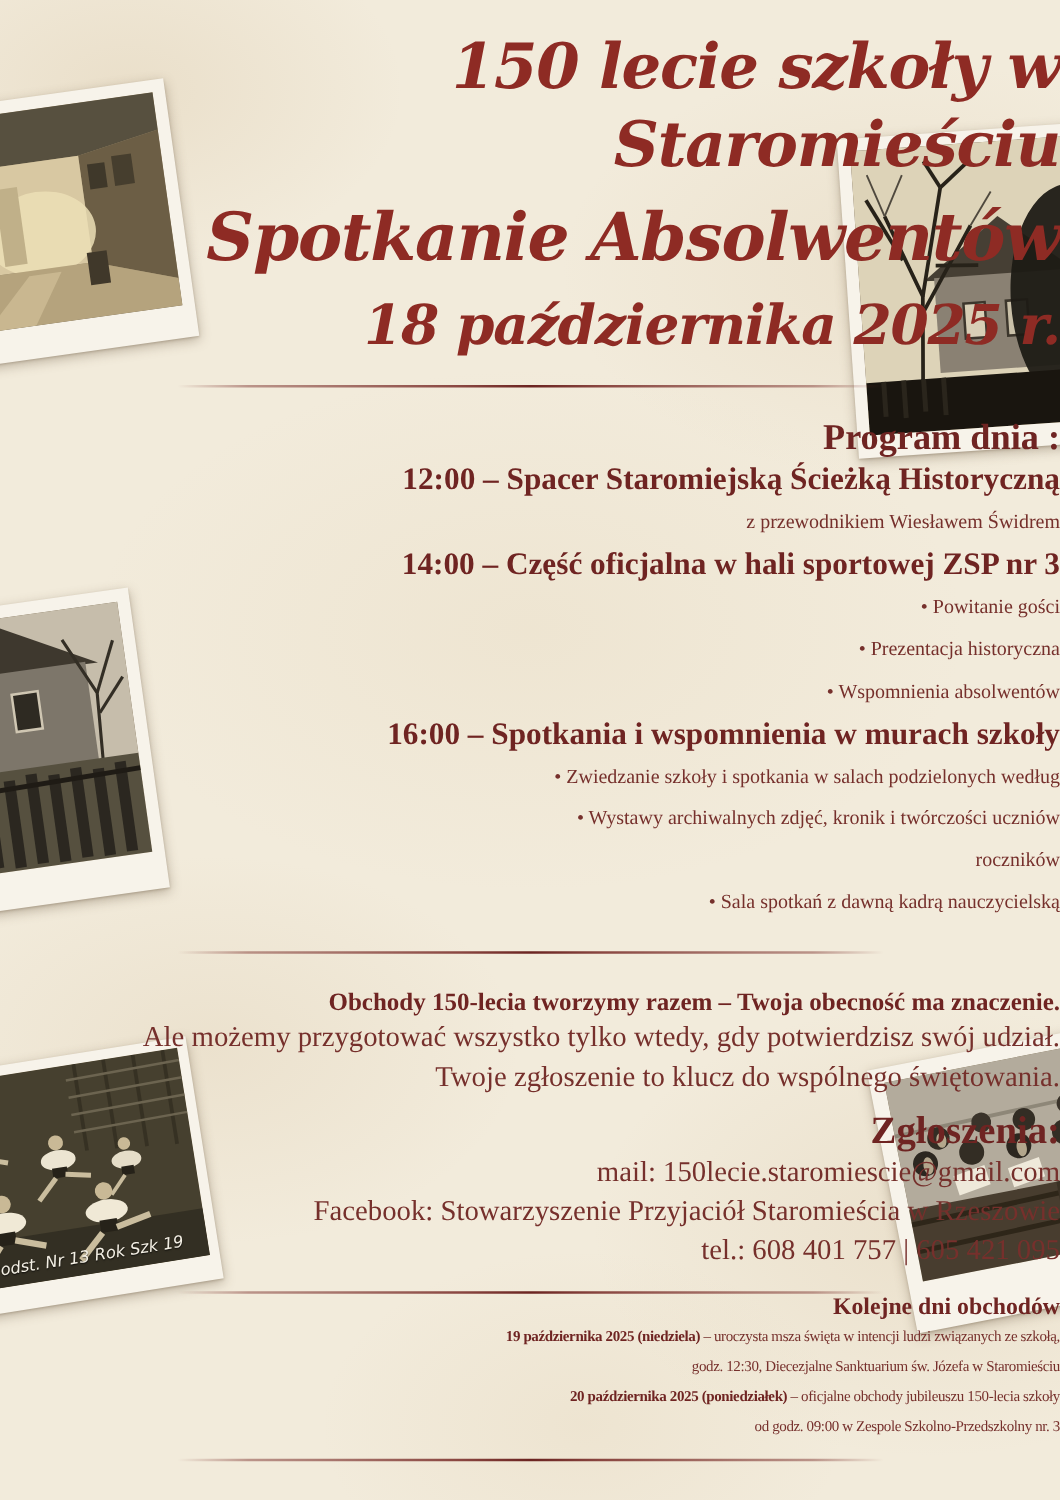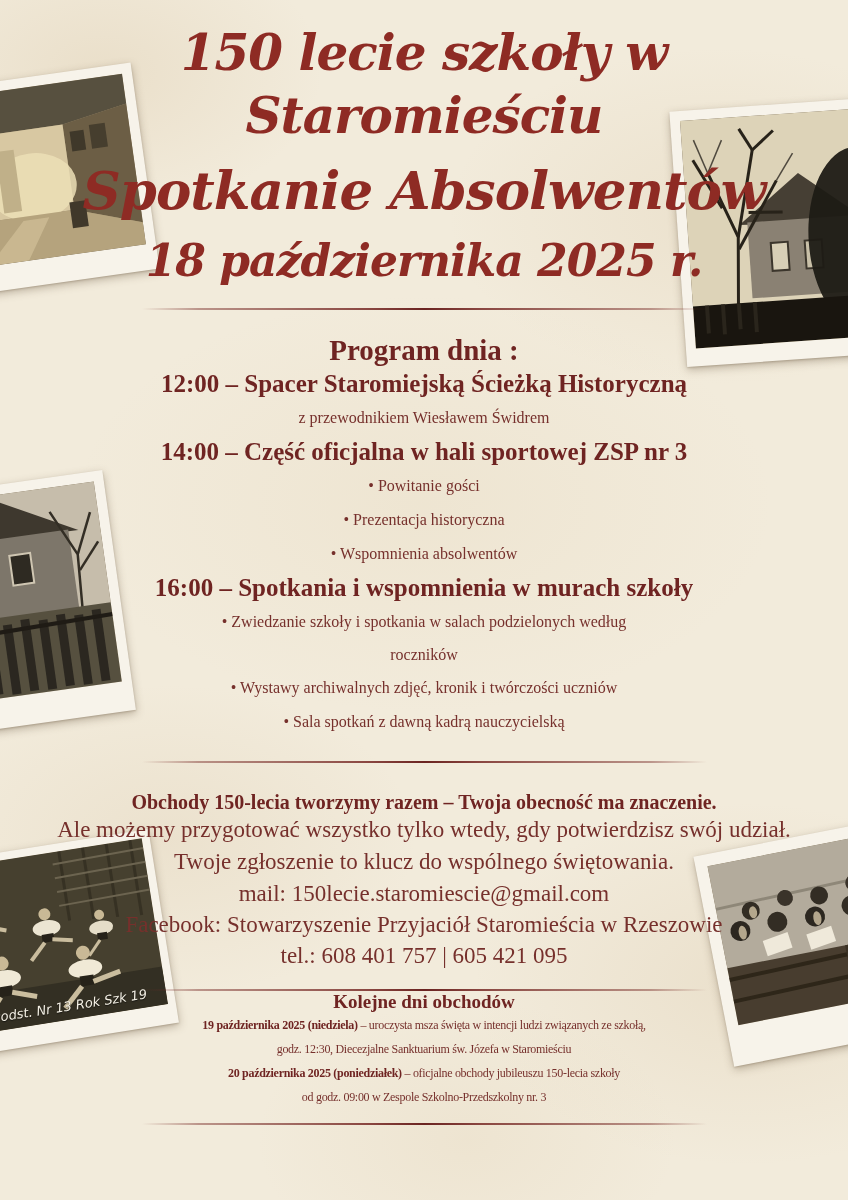--- a/index.html
+++ b/index.html
@@ -12,21 +12,21 @@
     background-image:
       radial-gradient(ellipse 340px 220px at 12% 6%, rgba(201,174,132,.20), transparent 65%),
       radial-gradient(ellipse 420px 260px at 85% 18%, rgba(201,174,132,.16), transparent 65%),
       radial-gradient(ellipse 500px 300px at 50% 42%, rgba(214,192,152,.14), transparent 70%),
       radial-gradient(ellipse 380px 240px at 20% 70%, rgba(197,170,128,.15), transparent 65%),
       radial-gradient(ellipse 420px 280px at 88% 82%, rgba(197,170,128,.17), transparent 65%),
       radial-gradient(ellipse 300px 200px at 55% 95%, rgba(210,186,146,.14), transparent 70%);
     font-family:"Liberation Serif","DejaVu Serif",serif;
     color:#76302c;
   }
-  .content{position:relative;z-index:2;width:848px;text-align:center;}
+  .content{position:relative;z-index:2;width:848px;text-align:right;}
 
   
   .t1,.t2,.t3{
     margin:0;color:#8e2b24;font-style:italic;font-weight:bold;
     font-family:"DejaVu Serif","Liberation Serif",serif;
     letter-spacing:-1px;line-height:1.25;
   }
   .t1{padding-top:22px;font-size:50px;}
   .t2{margin-top:10px;font-size:53px;}
   .t3{margin-top:10px;font-size:44px;}
@@ -258,31 +258,32 @@
     <div>
       <div class="p-head">Program dnia :</div>
       <div class="line bold">12:00 – Spacer Staromiejską Ścieżką Historyczną</div>
       <div class="line">z przewodnikiem Wiesławem Świdrem</div>
       <div class="line bold">14:00 – Część oficjalna w hali sportowej ZSP nr 3</div>
       <div class="line">• Powitanie gości</div>
       <div class="line">• Prezentacja historyczna</div>
       <div class="line">• Wspomnienia absolwentów</div>
       <div class="line bold">16:00 – Spotkania i wspomnienia w murach szkoły</div>
       <div class="line wrap2">• Zwiedzanie szkoły i spotkania w salach podzielonych według</div>
+      <div class="line">• Wystawy archiwalnych zdjęć, kronik i twórczości uczniów</div>
       <div class="line wrap2">roczników</div>
-      <div class="line">• Wystawy archiwalnych zdjęć, kronik i twórczości uczniów</div>
       <div class="line">• Sala spotkań z dawną kadrą nauczycielską</div>
     </div>
 
     <div class="divider d2"></div>
 
     <div>
       <div class="callout-bold">Obchody 150-lecia tworzymy razem – Twoja obecność ma znaczenie.</div>
       <div class="callout-line">Ale możemy przygotować wszystko tylko wtedy, gdy potwierdzisz swój udział.</div>
       <div class="callout-line">Twoje zgłoszenie to klucz do wspólnego świętowania.</div>
+      <div class="signup-head">Zgłoszenia:</div>
       <div class="contact-line">mail: 150lecie.staromiescie@gmail.com</div>
       <div class="contact-line">Facebook: Stowarzyszenie Przyjaciół Staromieścia w Rzeszowie</div>
       <div class="contact-line">tel.: 608 401 757 | 605 421 095</div>
     </div>
 
     <div class="divider d3"></div>
 
     <div>
       <div class="small-head">Kolejne dni obchodów</div>
       <div class="small-line"><span class="b">19 października 2025 (niedziela)</span><span> – uroczysta msza święta w intencji ludzi związanych ze szkołą,</span></div>

